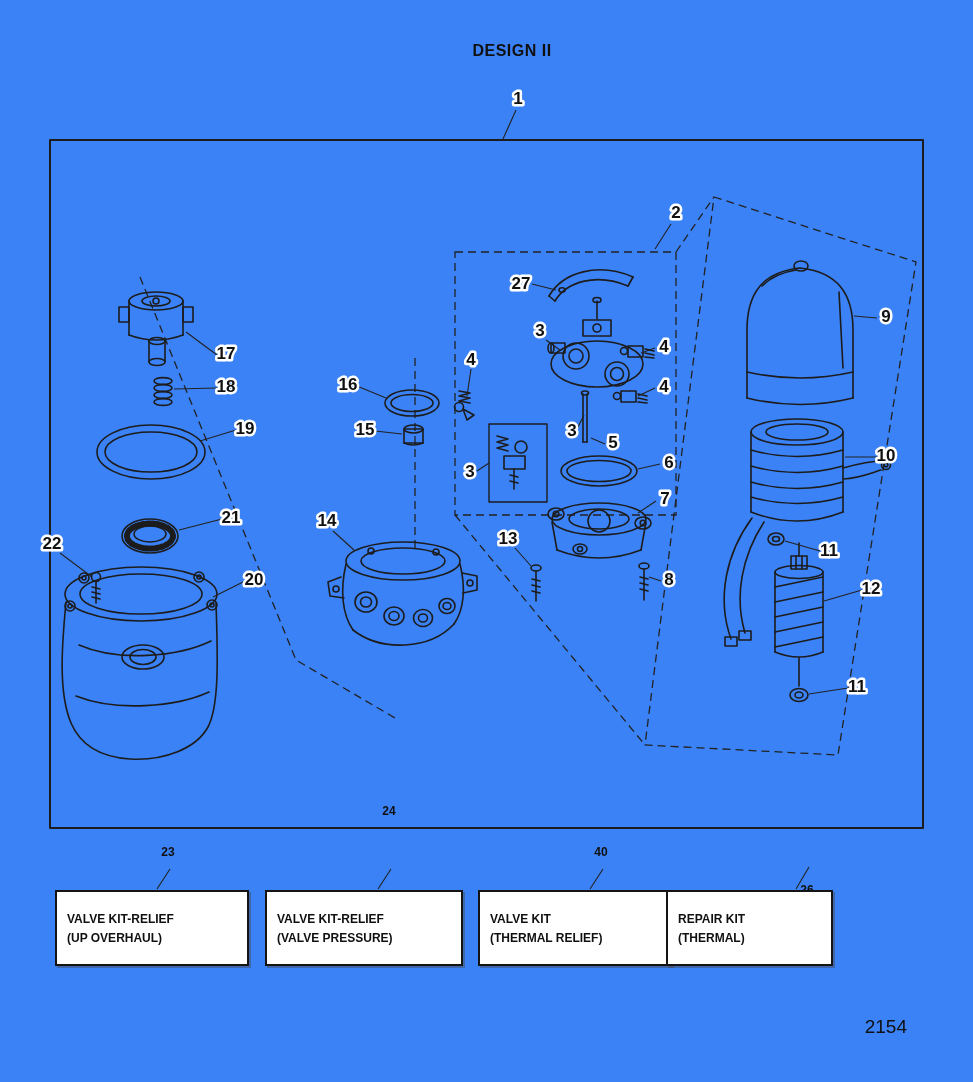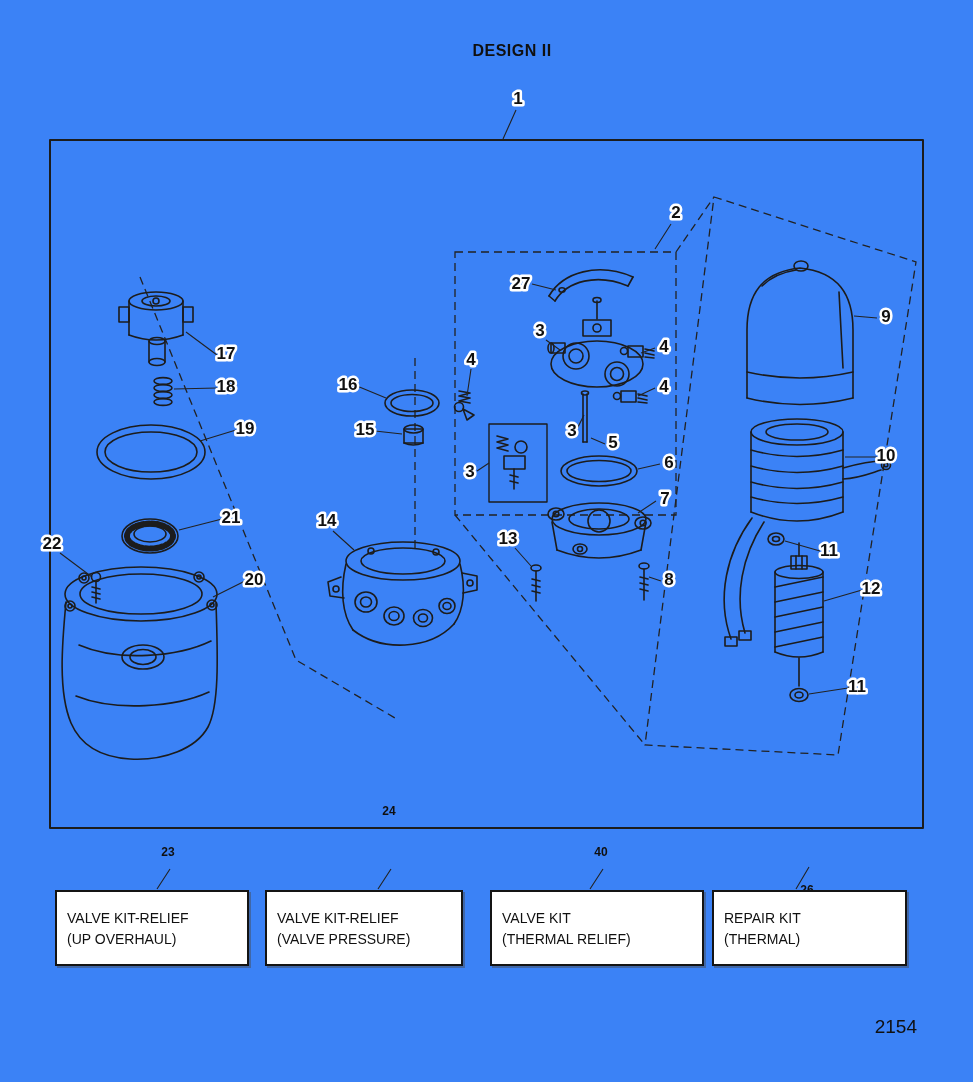--- a/index.html
+++ b/index.html
@@ -9,23 +9,23 @@
   svg.art{position:absolute;top:0;left:0}
   .ln{fill:none;stroke:#1c1c1c;stroke-width:1.6;stroke-linecap:round;stroke-linejoin:round}
   .frame{stroke-width:2}
   .dash{fill:none;stroke:#222222;stroke-width:1.3;stroke-dasharray:8 5;stroke-linecap:butt}
   .leader{fill:none;stroke:#222222;stroke-width:1.1}
   .co{font-family:"Liberation Sans",sans-serif;font-weight:bold;font-size:17px;fill:#101010;text-anchor:middle;
       paint-order:stroke;stroke:#ffffff;stroke-width:5px;stroke-linejoin:round}
   .kit{position:absolute;top:890px;height:76px;border:2px solid #141414;background:#ffffff;
        box-shadow:2px 2px 0 rgba(70,70,70,.45);box-sizing:border-box;padding:10px;
        display:flex;flex-direction:column;justify-content:center;gap:5px}
-  .kit-line{font-weight:normal;font-size:14px;white-space:nowrap}
+  .kit-line{font-weight:bold;font-size:12px;white-space:nowrap}
   .kit-co{position:absolute;width:30px;text-align:center;font-weight:bold;font-size:12px}
-  .page-num{position:absolute;right:56px;top:1016px;font-size:19px}
+  .page-num{position:absolute;right:66px;top:1016px;font-size:19px}
 </style>
 </head>
 <body>
 
 <div class="page">
 
   <div class="title">DESIGN II</div>
 
   <svg class="art" width="973" height="1082" viewBox="0 0 973 1082">
 
@@ -308,23 +308,23 @@
   <div class="kit-co" style="left:792px;top:883px">26</div>
 
   <div class="kit" style="left:55px;width:194px">
     <div class="kit-line">VALVE KIT-RELIEF</div>
     <div class="kit-line">(UP OVERHAUL)</div>
   </div>
   <div class="kit" style="left:265px;width:198px">
     <div class="kit-line">VALVE KIT-RELIEF</div>
     <div class="kit-line">(VALVE PRESSURE)</div>
   </div>
-  <div class="kit" style="left:490px;width:214px">
+  <div class="kit" style="left:478px;width:194px">
     <div class="kit-line">VALVE KIT</div>
     <div class="kit-line">(THERMAL RELIEF)</div>
   </div>
-  <div class="kit" style="left:712px;width:195px">
+  <div class="kit" style="left:666px;width:167px">
     <div class="kit-line">REPAIR KIT</div>
     <div class="kit-line">(THERMAL)</div>
   </div>
 
   <div class="page-num">2154</div>
 </div>
 
 </body></html>

